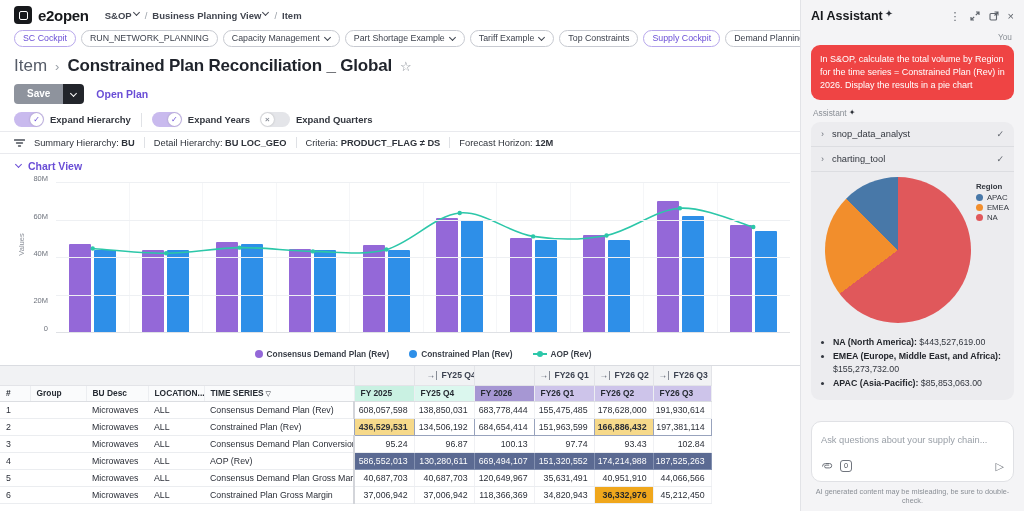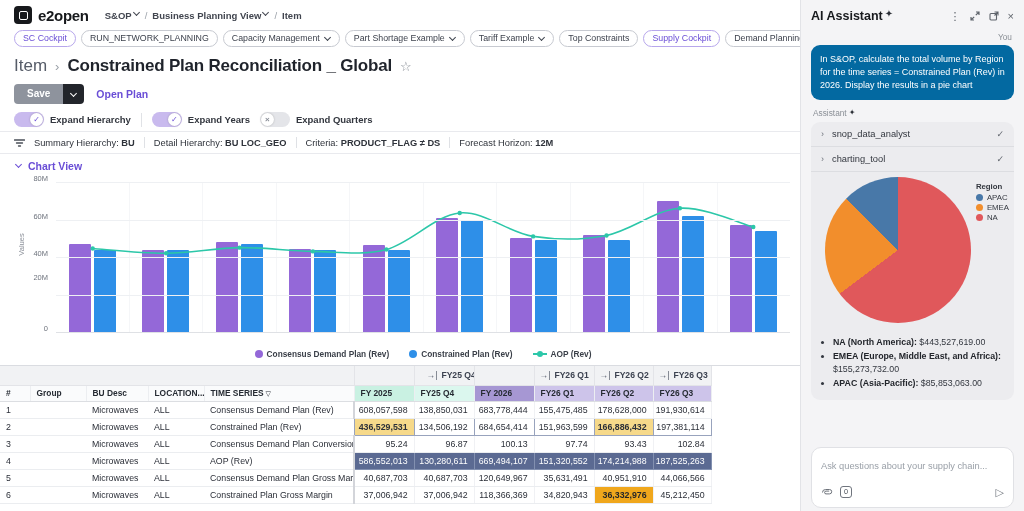--- a/index.html
+++ b/index.html
@@ -100,21 +100,21 @@
 
   
   .ai { width:223px; background:#f4f4f6; display:flex; flex-direction:column; }
   .ai-header { display:flex; align-items:center; padding:9px 10px 7px; }
   .ai-title { font-size:12.5px; font-weight:bold; color:#17191d; display:flex; align-items:flex-start; gap:2px; }
   .sparkle { font-size:10px; color:#2b2f36; line-height:1; }
   .ai-hicons { margin-left:auto; display:flex; align-items:center; gap:9px; color:#5f646c; }
   .ai-hicons .hic { cursor:pointer; display:flex; align-items:center; font-size:11px; }
   .ai-scroll { flex:1; overflow:hidden; padding:0 10px; }
   .you { text-align:right; font-size:8.3px; color:#8a8f96; margin:2px 2px 3px; }
-  .bubble { background:#0369a1; color:#fff; font-size:9px; line-height:1.45; padding:8px 9px; border-radius:9px; }
+  .bubble { background:#ef4444; color:#fff; font-size:9px; line-height:1.45; padding:8px 9px; border-radius:9px; }
   .asst-label { font-size:8.3px; color:#8a8f96; margin:8px 2px 4px; display:flex; gap:2px; align-items:center; }
   .card { background:#ececef; border-radius:9px; overflow:hidden; }
   .tool-row { display:flex; align-items:center; padding:7px 10px; border-bottom:1px solid #dcdde1; font-size:9.3px; color:#33373f; cursor:pointer; }
   .tool-row .tchev { color:#6d727a; margin-right:8px; font-size:9px; }
   .tool-row .tick { margin-left:auto; color:#61666e; font-size:9px; }
   .pie-area { position:relative; height:158px; padding-top:5px; }
   .pie { width:146px; height:146px; border-radius:50%; margin-left:14px; }
   .pie-legend { position:absolute; top:10px; right:5px; font-size:7.8px; color:#33373f; }
   .pie-legend .plt { font-weight:bold; margin-bottom:2px; }
   .pl-item { display:flex; align-items:center; gap:4px; margin-bottom:1px; }
@@ -245,21 +245,21 @@
       <span class="chev"></span>
       <span>Chart View</span>
     </div>
 
     <div class="chart">
       <div class="ylab">Values</div>
       <div class="yticks">
           <span class="ytick" style="top: 0px;">80M</span>
           <span class="ytick" style="top: 37.5px;">60M</span>
           <span class="ytick" style="top: 75px;">40M</span>
-          <span class="ytick" style="top: 99px;">20M</span>
+          <span class="ytick" style="top: 122px;">20M</span>
           <span class="ytick" style="top: 150px;">0</span>
         </div>
       <div class="plot">
         <div class="bars">
             <div class="bargroup">
               <div class="bar" style="height: 88.125px; background: rgb(148, 104, 216);"></div>
               <div class="bar" style="height: 82.5px; background: rgb(46, 143, 232);"></div>
             </div>
             <div class="bargroup">
               <div class="bar" style="height: 82.5px; background: rgb(148, 104, 216);"></div>
@@ -540,14 +540,15 @@
     <div class="input-card">
       <input type="text" placeholder="Ask questions about your supply chain..." style="">
       <div class="input-icons">
         <span><svg width="12" height="9" viewBox="0 0 12 9">
               <path d="M1.5 4.5a3 3 0 0 1 3-3h4a2.2 2.2 0 0 1 0 4.4H5a1.4 1.4 0 0 1 0-2.8h3.2" fill="none" stroke="#6d727a" stroke-width="1"></path>
             </svg></span>
         <span class="ctx-box">0</span>
         <span class="send">▷</span>
       </div>
     </div>
+    <div class="disclaimer">AI generated content may be misleading, be sure to double-check.</div>
   </div>
 </div>
 
 </body></html>

